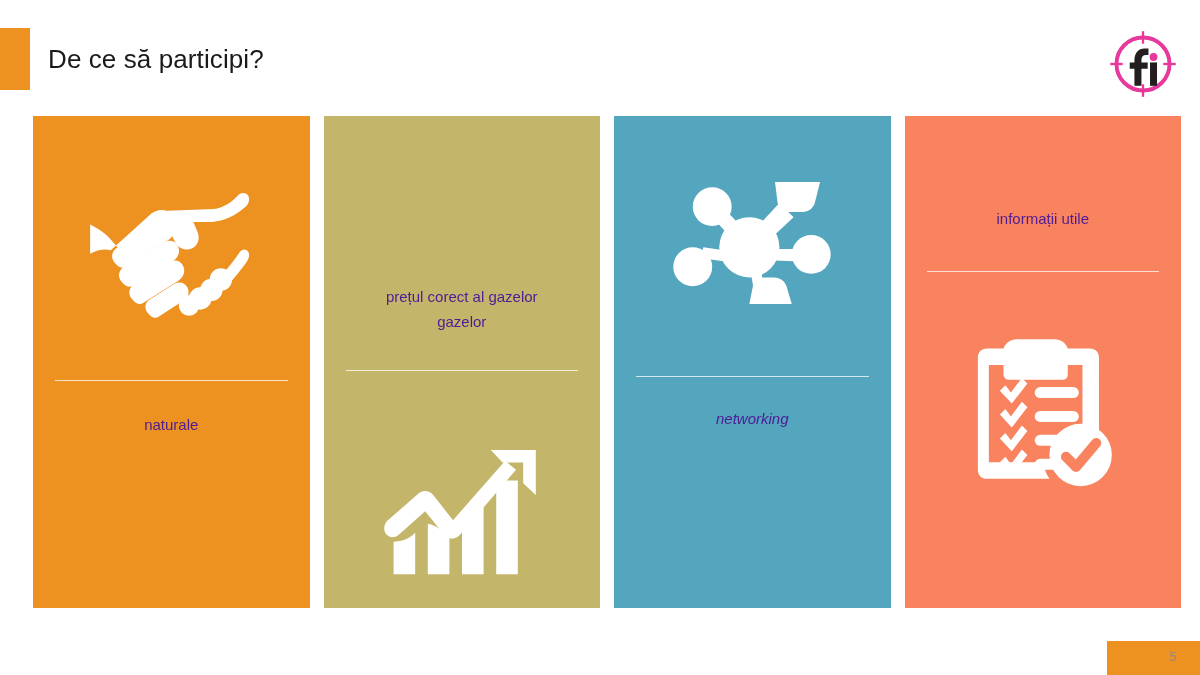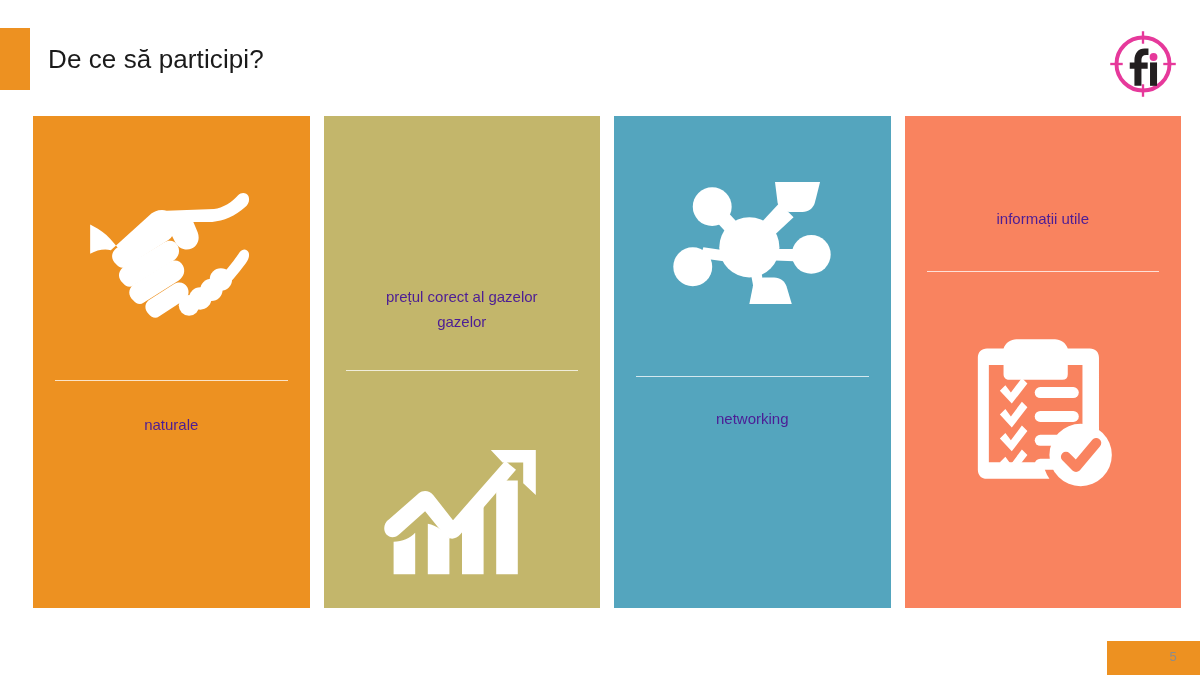--- a/index.html
+++ b/index.html
@@ -114,21 +114,21 @@
   .c1 .col-label { margin-top: 31px; }
 
   
   .c2 .col-label { margin-top: 168px; }
   .c2 .divider   { margin-top: 36px; }
   .c2 .icon-slot { height: 180px; margin-top: 52px; }
 
   
   .c3 .icon-slot { height: 180px; margin-top: 40px; }
   .c3 .divider   { margin-top: 40px; }
-  .c3 .col-label { margin-top: 29px; }
+  .c3 .col-label { margin-top: 29px; font-style: italic; }
 
   
   .c4 .col-label { margin-top: 90px; }
   .c4 .divider   { margin-top: 40px; }
   .c4 .icon-slot { height: 180px; margin-top: 48px; }
 
   
   .page-box {
     position: absolute;
     left: 1107px;

